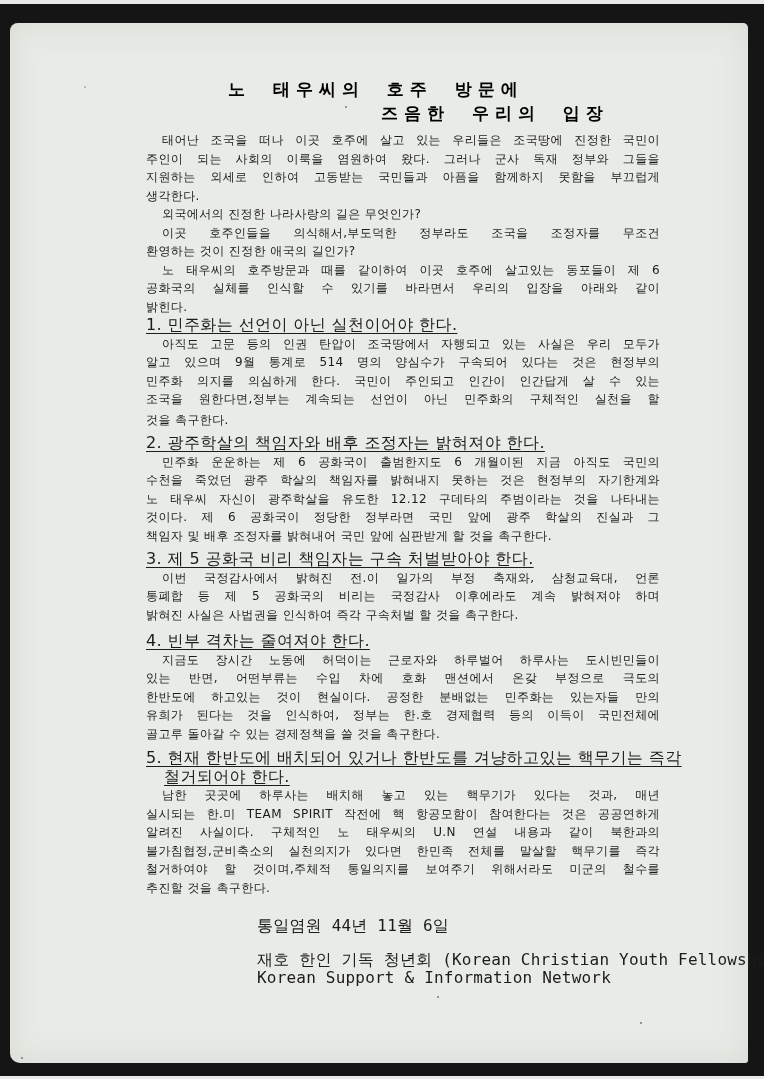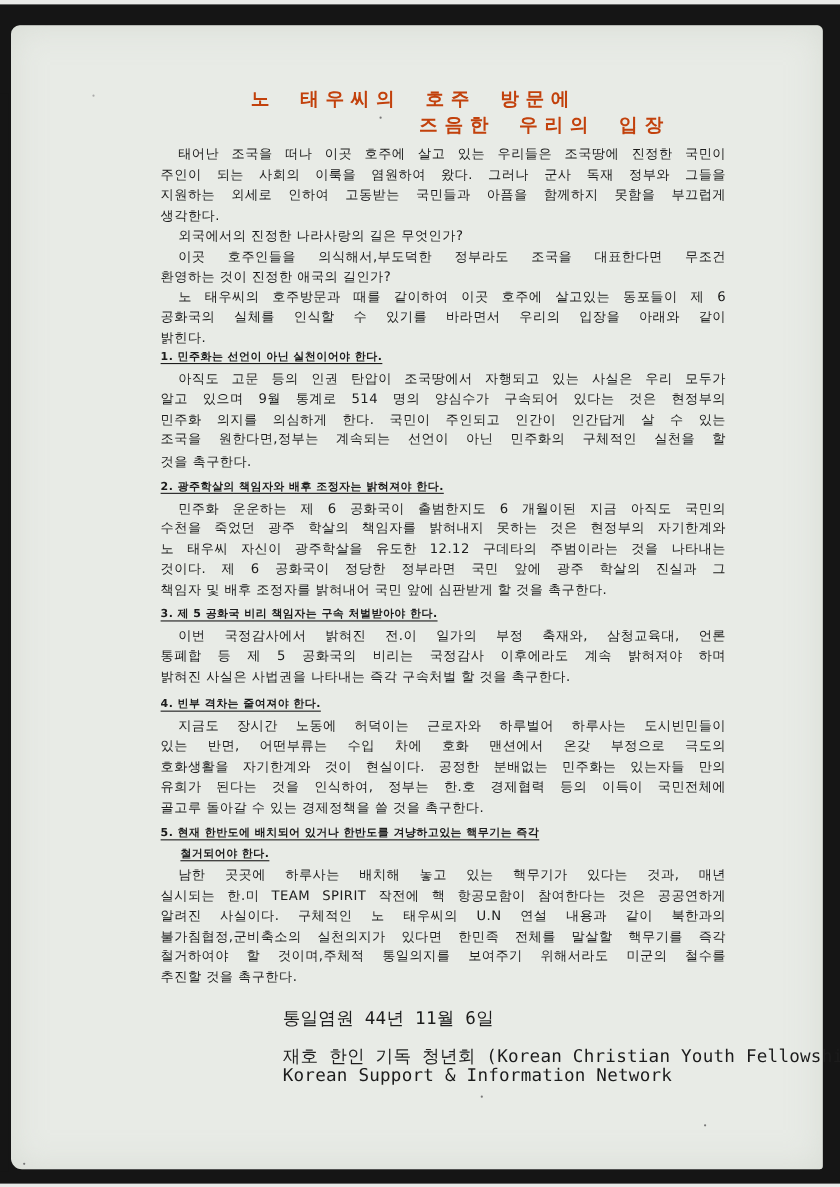--- a/index.html
+++ b/index.html
@@ -4,49 +4,49 @@
 <style>
   html,body{margin:0;padding:0;}
   body{width:764px;height:1079px;background:#e9eae8;position:relative;overflow:hidden;
        font-family:"DejaVu Sans Mono","Liberation Mono",monospace;color:#1c1c1c;}
   .frame{position:absolute;left:0;top:4px;width:764px;height:1072px;background:#151515;}
   .paper{position:absolute;left:10px;top:23px;width:738px;height:1040px;background:#e8ebe6;
          border-radius:8px 5px 3px 10px;
          box-shadow:inset 0 0 30px rgba(200,205,195,0.5);}
   .paper::before{content:"";position:absolute;left:-10px;top:62px;width:8px;height:980px;background:#151515;}
   .title{position:absolute;font-family:"DejaVu Sans","Liberation Sans",sans-serif;font-weight:bold;
-         font-size:17px;letter-spacing:6px;word-spacing:10px;color:#c2410c;white-space:nowrap;}
+         font-size:17px;letter-spacing:6px;word-spacing:10px;color:#000000;white-space:nowrap;}
   .line{position:absolute;left:146px;width:514px;font-size:12px;line-height:18px;height:18px;
         white-space:nowrap;text-align:justify;text-align-last:justify;letter-spacing:0.4px;
         font-family:"DejaVu Sans","Liberation Sans",sans-serif;}
   .line.last{text-align-last:left;}
   .line.indent{left:162px;width:498px;}
-  .heading{position:absolute;left:146px;font-size:10px;line-height:18px;height:18px;white-space:nowrap;
+  .heading{position:absolute;left:146px;font-size:16px;line-height:18px;height:18px;white-space:nowrap;
            text-decoration:underline;text-underline-offset:3px;letter-spacing:0.4px;
-           font-family:"DejaVu Sans","Liberation Sans",sans-serif;font-weight:bold;}
+           font-family:"DejaVu Sans","Liberation Sans",sans-serif;}
   .sig{position:absolute;left:257px;font-size:16px;line-height:18px;white-space:nowrap;
        font-family:"DejaVu Sans Mono","Liberation Mono",monospace;letter-spacing:0.2px;}
   .speck{position:absolute;width:2px;height:2px;background:#777;border-radius:50%;}
 </style>
 </head>
 <body>
 
 <div class="frame"></div>
 <div class="paper"></div>
 
 <div class="title" style="left:228px;top:78px;">노 태우씨의 호주 방문에</div>
 <div class="title" style="left:381px;top:102px;">즈음한 우리의 입장</div>
 
 <div id="intro">
   <div class="line indent" style="top:131px">태어난 조국을 떠나 이곳 호주에 살고 있는 우리들은 조국땅에 진정한 국민이</div>
   <div class="line" style="top:149.5px">주인이 되는 사회의 이룩을 염원하여 왔다. 그러나 군사 독재 정부와 그들을</div>
   <div class="line" style="top:168px">지원하는 외세로 인하여 고동받는 국민들과 아픔을 함께하지 못함을 부끄럽게</div>
   <div class="line last" style="top:186.5px">생각한다.</div>
   <div class="line indent last" style="top:205px">외국에서의 진정한 나라사랑의 길은 무엇인가?</div>
-  <div class="line indent" style="top:223.5px">이곳 호주인들을 의식해서,부도덕한 정부라도 조국을 대표한다면 무조건</div>
+  <div class="line indent" style="top:223.5px">이곳 호주인들을 의식해서,부도덕한 정부라도 조국을 조정자를 무조건</div>
   <div class="line last" style="top:242px">환영하는 것이 진정한 애국의 길인가?</div>
   <div class="line indent" style="top:260.5px">노 태우씨의 호주방문과 때를 같이하여 이곳 호주에 살고있는 동포들이 제 6</div>
   <div class="line" style="top:279px">공화국의 실체를 인식할 수 있기를 바라면서 우리의 입장을 아래와 같이</div>
   <div class="line last" style="top:297.5px">밝힌다.</div>
 </div>
 
 <div>
   <div class="heading" style="top:316px">1. 민주화는 선언이 아닌 실천이어야 한다.</div>
   <div class="line indent" style="top:334.5px">아직도 고문 등의 인권 탄압이 조국땅에서 자행되고 있는 사실은 우리 모두가</div>
   <div class="line" style="top:353px">알고 있으며 9월 통계로 514 명의 양심수가 구속되어 있다는 것은 현정부의</div>
@@ -61,28 +61,28 @@
   <div class="line" style="top:471px">수천을 죽었던 광주 학살의 책임자를 밝혀내지 못하는 것은 현정부의 자기한계와</div>
   <div class="line" style="top:489.5px">노 태우씨 자신이 광주학살을 유도한 12.12 구데타의 주범이라는 것을 나타내는</div>
   <div class="line" style="top:508px">것이다. 제 6 공화국이 정당한 정부라면 국민 앞에 광주 학살의 진실과 그</div>
   <div class="line last" style="top:526.5px">책임자 및 배후 조정자를 밝혀내어 국민 앞에 심판받게 할 것을 촉구한다.</div>
 </div>
 
 <div>
   <div class="heading" style="top:550px">3. 제 5 공화국 비리 책임자는 구속 처벌받아야 한다.</div>
   <div class="line indent" style="top:568.5px">이번 국정감사에서 밝혀진 전.이 일가의 부정 축재와, 삼청교육대, 언론</div>
   <div class="line" style="top:587px">통폐합 등 제 5 공화국의 비리는 국정감사 이후에라도 계속 밝혀져야 하며</div>
-  <div class="line last" style="top:605.5px">밝혀진 사실은 사법권을 나타내는 즉각 구속처벌 할 것을 촉구한다.</div>
+  <div class="line last" style="top:605.5px">밝혀진 사실은 사법권을 인식하여 즉각 구속처벌 할 것을 촉구한다.</div>
 </div>
 
 <div>
   <div class="heading" style="top:632px">4. 빈부 격차는 줄여져야 한다.</div>
   <div class="line indent" style="top:650.5px">지금도 장시간 노동에 허덕이는 근로자와 하루벌어 하루사는 도시빈민들이</div>
   <div class="line" style="top:669px">있는 반면, 어떤부류는 수입 차에 호화 맨션에서 온갖 부정으로 극도의</div>
-  <div class="line" style="top:687.5px">호화생활을 자기한계와 것이 현실이다. 공정한 분배없는 민주화는 있는자들 만의</div>
+  <div class="line" style="top:687.5px">한반도에 하고있는 것이 현실이다. 공정한 분배없는 민주화는 있는자들 만의</div>
   <div class="line" style="top:706px">유희가 된다는 것을 인식하여, 정부는 한.호 경제협력 등의 이득이 국민전체에</div>
   <div class="line last" style="top:724.5px">골고루 돌아갈 수 있는 경제정책을 쓸 것을 촉구한다.</div>
 </div>
 
 <div>
   <div class="heading" style="top:749px;width:514px;">5. 현재 한반도에 배치되어 있거나 한반도를 겨냥하고있는 핵무기는 즉각</div>
   <div class="heading" style="top:767.5px;left:164px;">철거되어야 한다.</div>
   <div class="line indent" style="top:786px">남한 곳곳에 하루사는 배치해 놓고 있는 핵무기가 있다는 것과, 매년</div>
   <div class="line" style="top:804.5px">실시되는 한.미 TEAM SPIRIT 작전에 핵 항공모함이 참여한다는 것은 공공연하게</div>
   <div class="line" style="top:823px">알려진 사실이다. 구체적인 노 태우씨의 U.N 연설 내용과 같이 북한과의</div>

